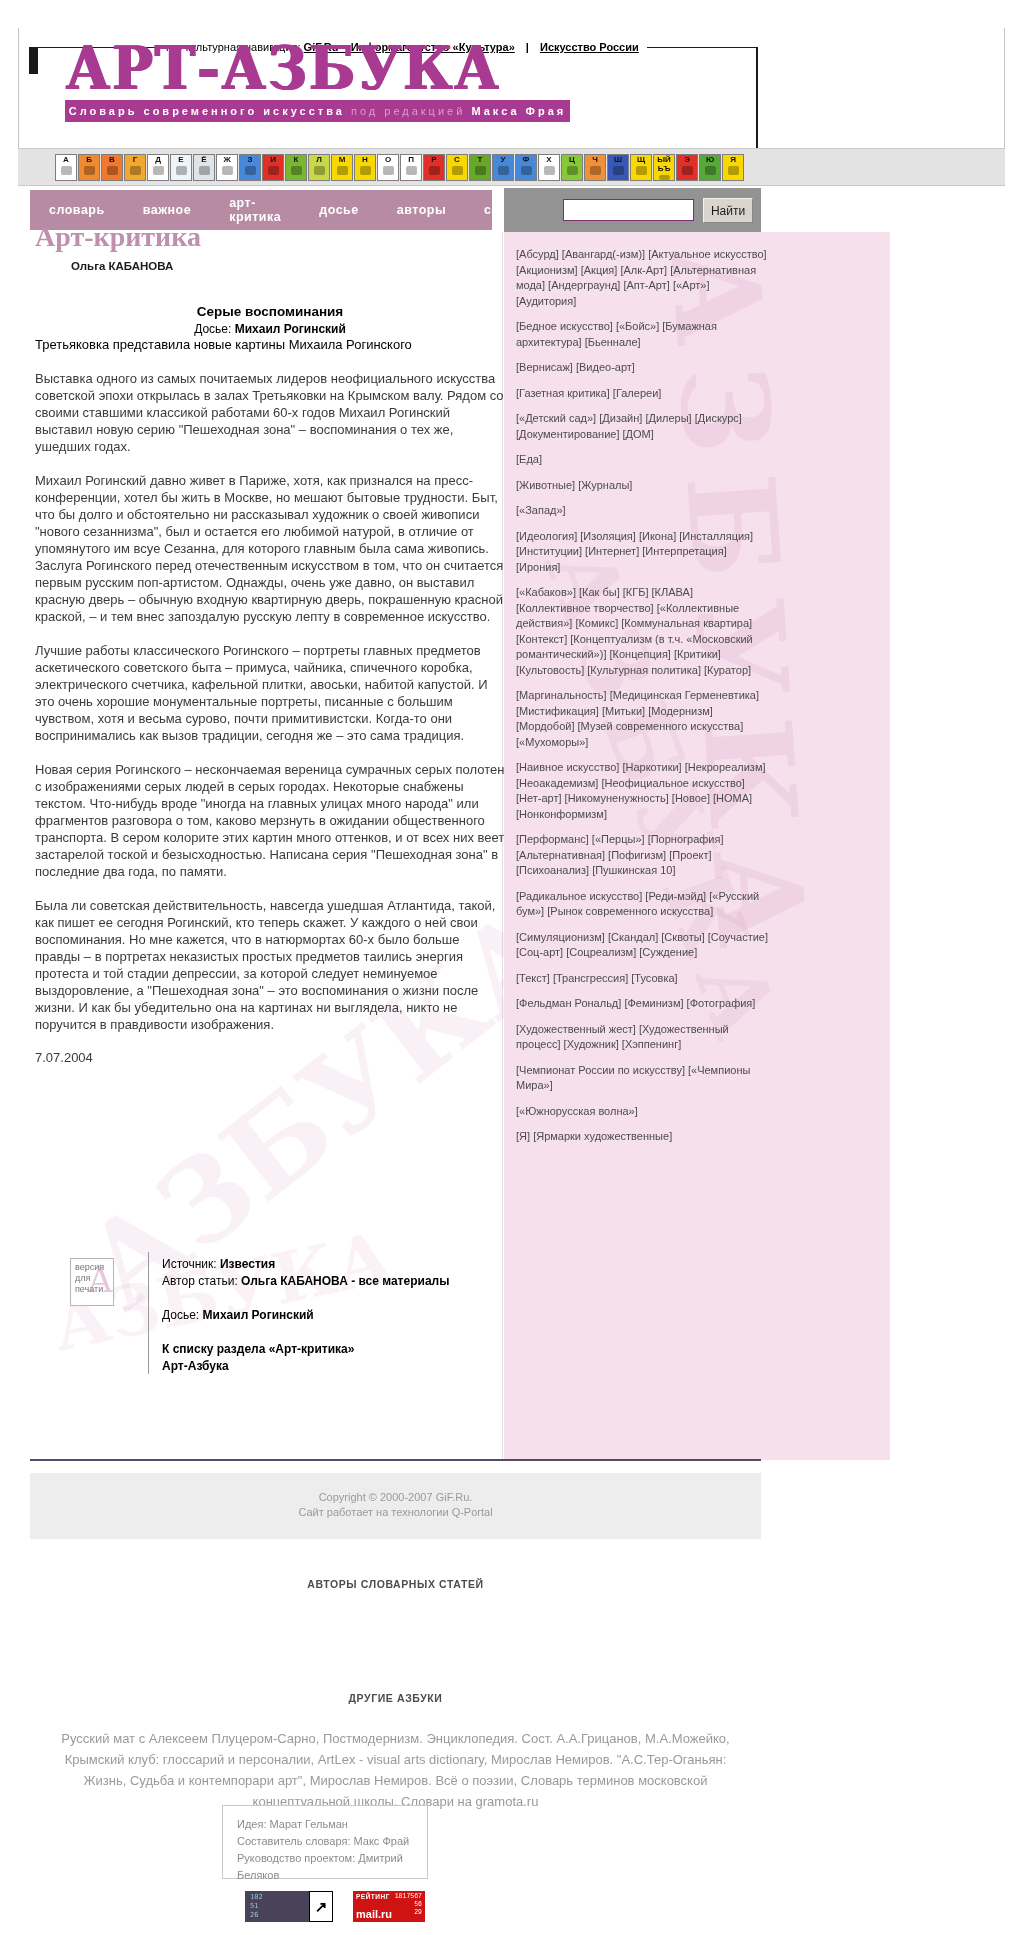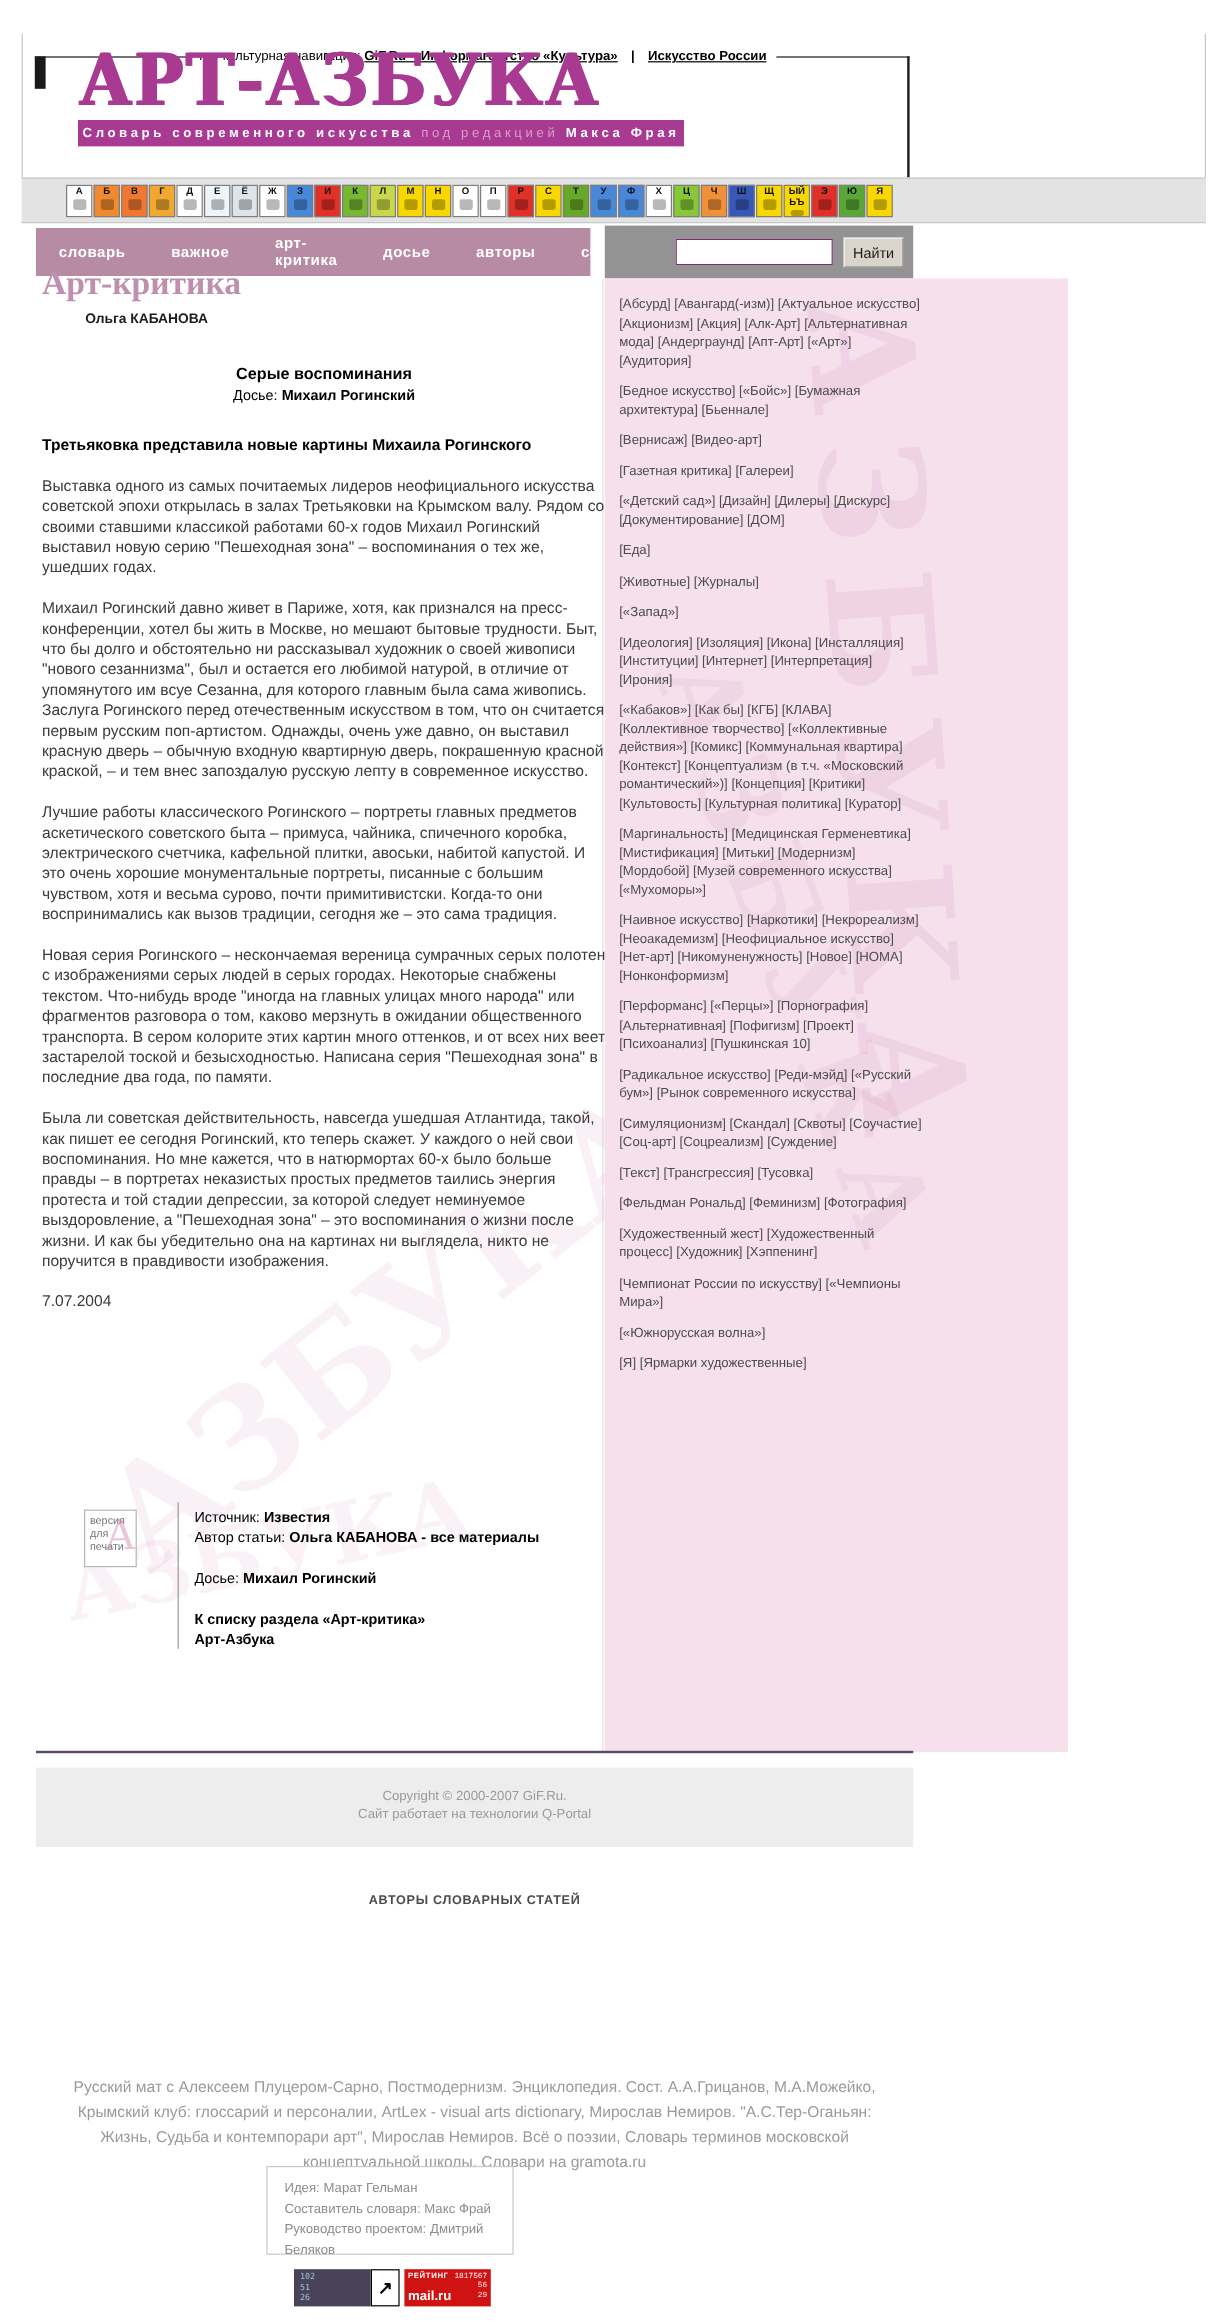--- a/index.html
+++ b/index.html
@@ -49,21 +49,21 @@
 
 
 #col-divider{left:502px;top:232px;width:1px;height:1228px;background:#e0e0e0}
 #main-col{left:35px;top:222px;width:470px}
 #section-title{font-family:"Liberation Serif",serif;font-weight:bold;font-size:28px;color:#bf8fae;line-height:30px}
 #byline{margin:8px 0 0 36px;font-size:11.5px;font-weight:bold;color:#1d1d1d}
 #title-block{margin-top:32px;text-align:center}
 #art-title{font-size:13.5px;font-weight:bold}
 #dossier-line{margin-top:3px;font-size:12px}
 #dossier-line a{color:#000;font-weight:bold;text-decoration:none}
-#lead{margin-top:26px;font-size:13px;font-weight:bold;line-height:17px}
+#lead{font-size:13px;font-weight:normal;line-height:17px}
 #main-col p.body{margin-top:17px;font-size:13px;line-height:17px;color:#3b3b3b}
 #pub-date{margin-top:17px;font-size:13px;color:#3b3b3b}
 
 
 .wm{font-family:"DejaVu Serif",serif;font-weight:bold;white-space:nowrap;pointer-events:none}
 
 
 #art-footer{left:70px;top:1252px;width:430px;height:125px}
 #print-box{position:absolute;left:0;top:6px;width:44px;height:48px;border:1px solid #b5b5b5;
   background:#fff;font-size:9px;line-height:11px;color:#767676;padding:3px 4px;cursor:pointer;overflow:hidden}
@@ -87,21 +87,21 @@
 .foot-head{left:30px;width:731px;text-align:center;font-size:10.5px;font-weight:bold;
   letter-spacing:.6px;color:#4c4c4c}
 #authors-line{left:30px;top:1630px;width:731px;text-align:center;font-size:12px;font-weight:bold;color:#111}
 #other-links{left:30px;top:1728px;width:731px;padding:0 28px;text-align:center;
   font-size:13px;line-height:21px;color:#9a9a9a}
 #other-links a{color:#9a9a9a;text-decoration:none;cursor:pointer}
 #credits-box{left:222px;top:1805px;width:206px;height:74px;border:1px solid #c9c9c9;background:#fff;
   padding:10px 0 16px 14px;font-size:11px;line-height:17px;color:#8c8c8c}
 
 
-#counters{left:245px;top:1891px;height:31px;display:flex;gap:4px}
+#counters{left:245px;top:1891px;height:31px;display:flex;gap:20px}
 #counter1{width:88px;height:31px;display:flex;cursor:pointer}
 #counter1 .digits{width:64px;background:#4a4258;color:#8fc7dc;font-family:"DejaVu Sans Mono",monospace;
   font-size:7px;line-height:9px;padding:2px 0 0 5px}
 #counter1 .arrow{width:24px;background:#fff;border:1px solid #000;display:flex;align-items:center;
   justify-content:center;font-size:15px;font-weight:bold;color:#000}
 #counter2{width:72px;height:31px;background:#cf1212;color:#fff;display:flex;
   justify-content:space-between;padding:2px 3px;cursor:pointer}
 #counter2 .l .t{font-size:6.5px;font-weight:bold;letter-spacing:.5px;line-height:8px}
 #counter2 .l .m{font-size:11px;font-weight:bold;line-height:11px;margin-top:8px}
 #counter2 .r{text-align:right;font-size:6.5px;line-height:8px;font-family:Liberation Mono, monospace}
@@ -357,20 +357,21 @@
         <div class="sb-group"><a class="sb-link">[Я]</a> <a class="sb-link">[Ярмарки художественные]</a></div>
       </div>
   </div>
 
   <div class="abs" id="foot-rule"></div>
   <div class="abs" id="foot-band">
     <div>Copyright © 2000-2007 GiF.Ru.</div>
     <div>Сайт работает на технологии Q-Portal</div>
   </div>
   <div class="abs foot-head" style="top:1578px">АВТОРЫ СЛОВАРНЫХ СТАТЕЙ</div>
+  <div class="abs foot-head" style="top:1692px">ДРУГИЕ АЗБУКИ</div>
   <div class="abs" id="other-links"><a>Русский мат с Алексеем Плуцером-Сарно</a>, <a>Постмодернизм. Энциклопедия. Сост. А.А.Грицанов, М.А.Можейко</a>, <a>Крымский клуб: глоссарий и персоналии</a>, <a>ArtLex - visual arts dictionary</a>, <a>Мирослав Немиров. "А.С.Тер-Оганьян: Жизнь, Судьба и контемпорари арт"</a>, <a>Мирослав Немиров. Всё о поэзии</a>, <a>Словарь терминов московской концептуальной школы</a>, <a>Словари на gramota.ru</a></div>
   <div class="abs" id="credits-box">
       <div>Идея: Марат Гельман</div>
       <div>Составитель словаря: Макс Фрай</div>
       <div>Руководство проектом: Дмитрий Беляков</div>
     </div>
 
   <div class="abs" id="counters">
     <div id="counter1">
       <div class="digits">

